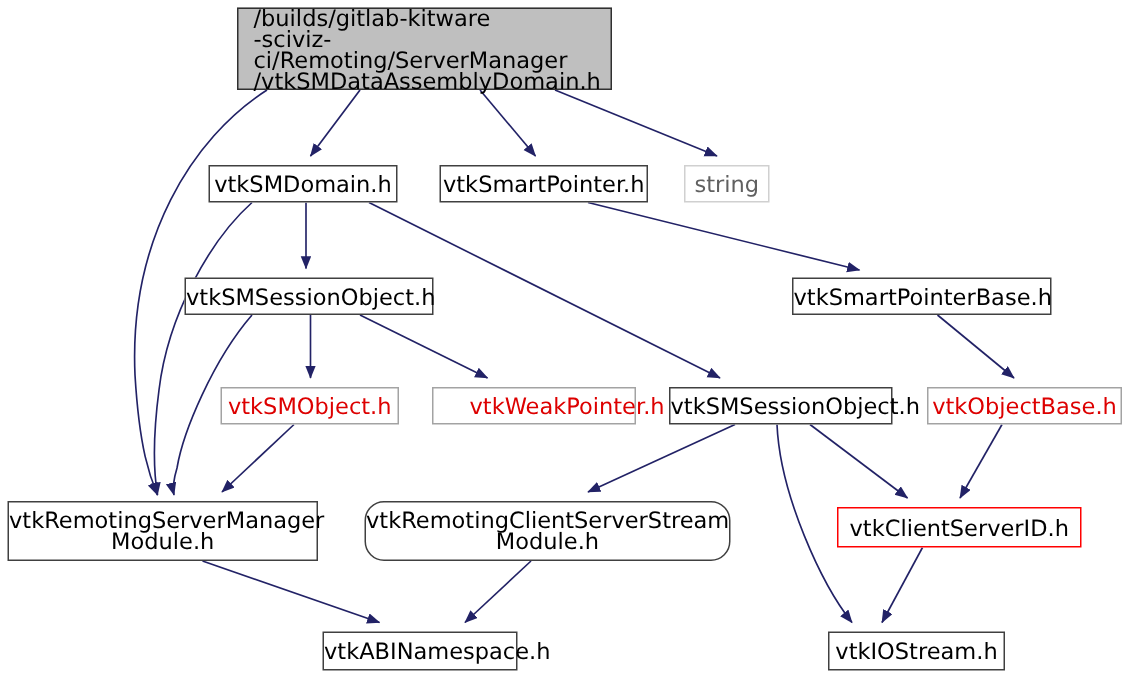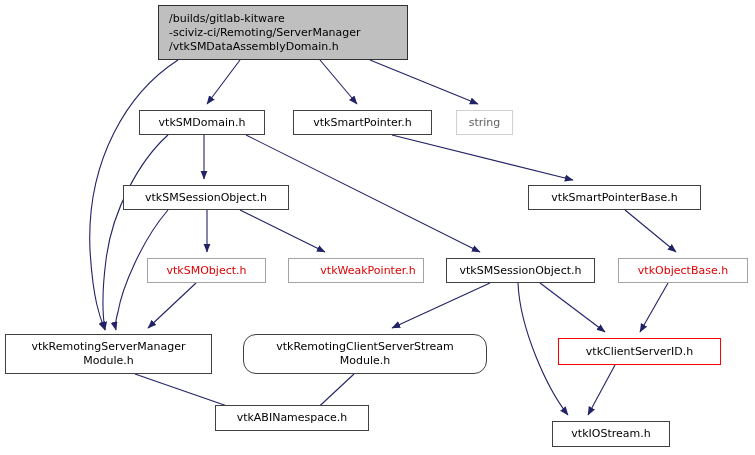--- a/index.html
+++ b/index.html
@@ -24,21 +24,21 @@
   }
   .node-box {
     position: absolute;
     box-sizing: border-box;
     display: flex;
     align-items: center;
     justify-content: center;
     text-align: center;
     background: #ffffff;
     border: 1px solid #404040;
-    font-size: 11px;
+    font-size: 15px;
     line-height: 14px;
     color: #000000;
     letter-spacing: 0px;
     white-space: pre-line;
     z-index: 5;
   }
   .node-box.root {
     background: #bfbfbf;
     border: 1px solid #303030;
     color: #000000;
@@ -107,16 +107,16 @@
       <div class="node-box " style="left: 528px; top: 185px; width: 173px; height: 25px; align-items: center;"><span class="node-label">vtkSmartPointerBase.h</span></div>
       <div class="node-box red" style="left: 147px; top: 258px; width: 119px; height: 25px;"><span class="node-label">vtkSMObject.h</span></div>
       <div class="node-box red" style="left: 288px; top: 258px; width: 136px; height: 25px; padding-left: 24px;"><span class="node-label">vtkWeakPointer.h</span></div>
       <div class="node-box " style="left: 446px; top: 258px; width: 149px; height: 25px;"><span class="node-label">vtkSMSessionObject.h</span></div>
       <div class="node-box red" style="left: 618px; top: 258px; width: 130px; height: 25px;"><span class="node-label">vtkObjectBase.h</span></div>
       <div class="node-box " style="left: 5px; top: 334px; width: 207px; height: 40px;"><span class="node-label">vtkRemotingServerManager
 Module.h</span></div>
       <div class="node-box " style="left: 243px; top: 334px; width: 244px; height: 40px; border-radius: 13px;"><span class="node-label">vtkRemotingClientServerStream
 Module.h</span></div>
       <div class="node-box red-black" style="left: 558px; top: 338px; width: 163px; height: 27px;"><span class="node-label">vtkClientServerID.h</span></div>
-      <div class="node-box " style="left: 215px; top: 405px; width: 154px; height: 26px;"><span class="node-label">vtkABINamespace.h</span></div>
+      <div class="node-box " style="left: 215px; top: 421px; width: 130px; height: 26px;"><span class="node-label">vtkABINamespace.h</span></div>
       <div class="node-box " style="left: 552px; top: 421px; width: 118px; height: 26px;"><span class="node-label">vtkIOStream.h</span></div>
     </div>
 </div>
 
 </body></html>

